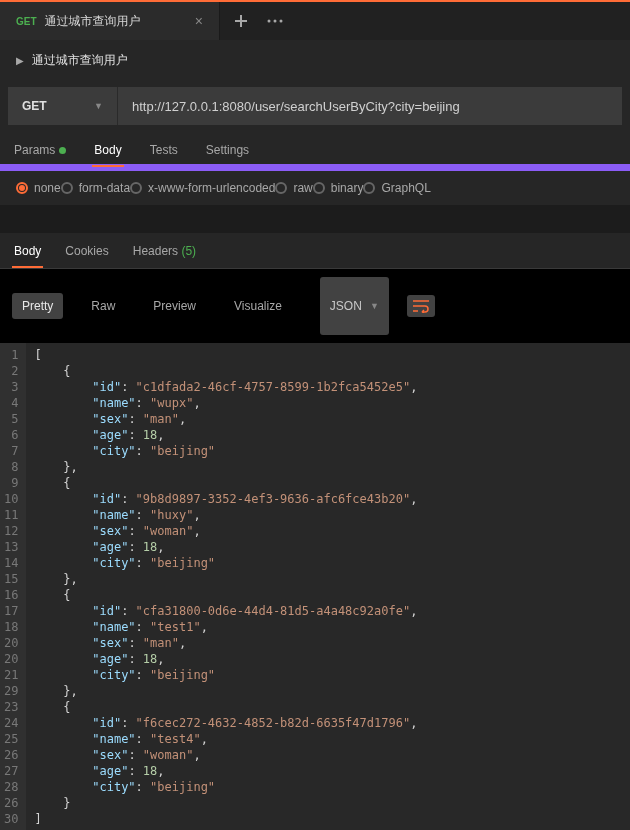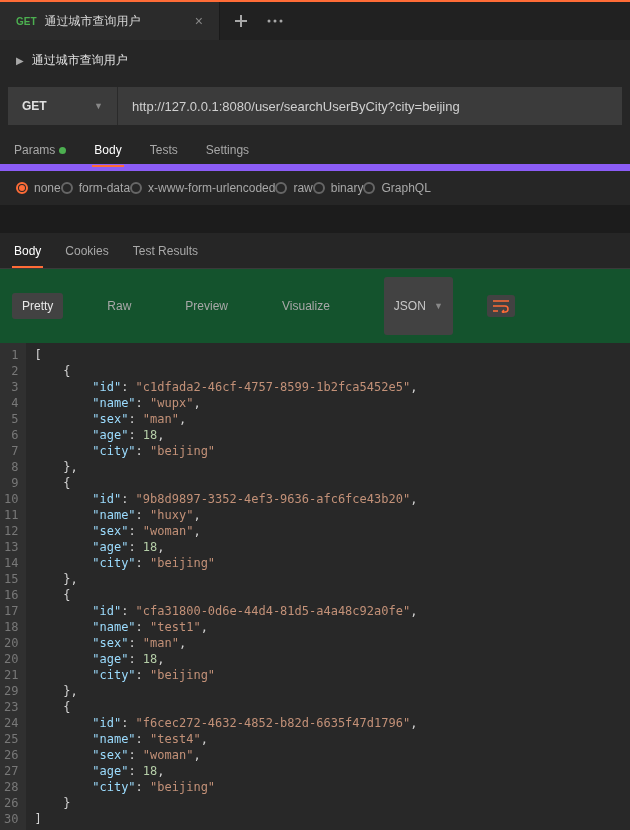--- a/index.html
+++ b/index.html
@@ -111,22 +111,22 @@
   gap: 20px;
   height: 36px;
   align-items: center;
   border-bottom: 1px solid #3a3a3a;
 }
 .resp-tab { color: #a8a8a8; cursor: pointer; padding: 10px 2px; }
 .resp-tab.active { color: #fff; border-bottom: 2px solid #ff6c37; padding-bottom: 8px; }
 .view-bar {
   display: flex; align-items: center;
   padding: 8px 12px;
-  gap: 34px;
-  background: #14532d;
+  gap: 18px;
+  background: #000000;
 }
 .view-btn { color: #a8a8a8; cursor: pointer; padding: 6px 10px; }
 .view-btn.active { background: #424242; color: #e8e8e8; border-radius: 3px; }
 .format-select {
   background: #424242; color: #c8c8c8;
   padding: 22px 10px; border-radius: 3px;
   display: flex; align-items: center; gap: 8px;
   margin-left: 10px;
   cursor: pointer;
 }
@@ -232,21 +232,21 @@
       <span class="r"></span>
       <span>GraphQL</span>
     </label>
 </div>
 
 <div class="separator"></div>
 
 <div class="resp-tabs">
   <div class="resp-tab active">Body</div>
   <div class="resp-tab">Cookies</div>
-  <div class="resp-tab">Test Results</div>
+  <div class="resp-tab"><span>Headers</span> <span class="count">(5)</span></div>
 </div>
 
 <div class="view-bar">
   <div class="view-btn active">Pretty</div>
   <div class="view-btn">Raw</div>
   <div class="view-btn">Preview</div>
   <div class="view-btn">Visualize</div>
   <div class="format-select">
     <span>JSON</span>
     <span class="chev-down">▼</span>

